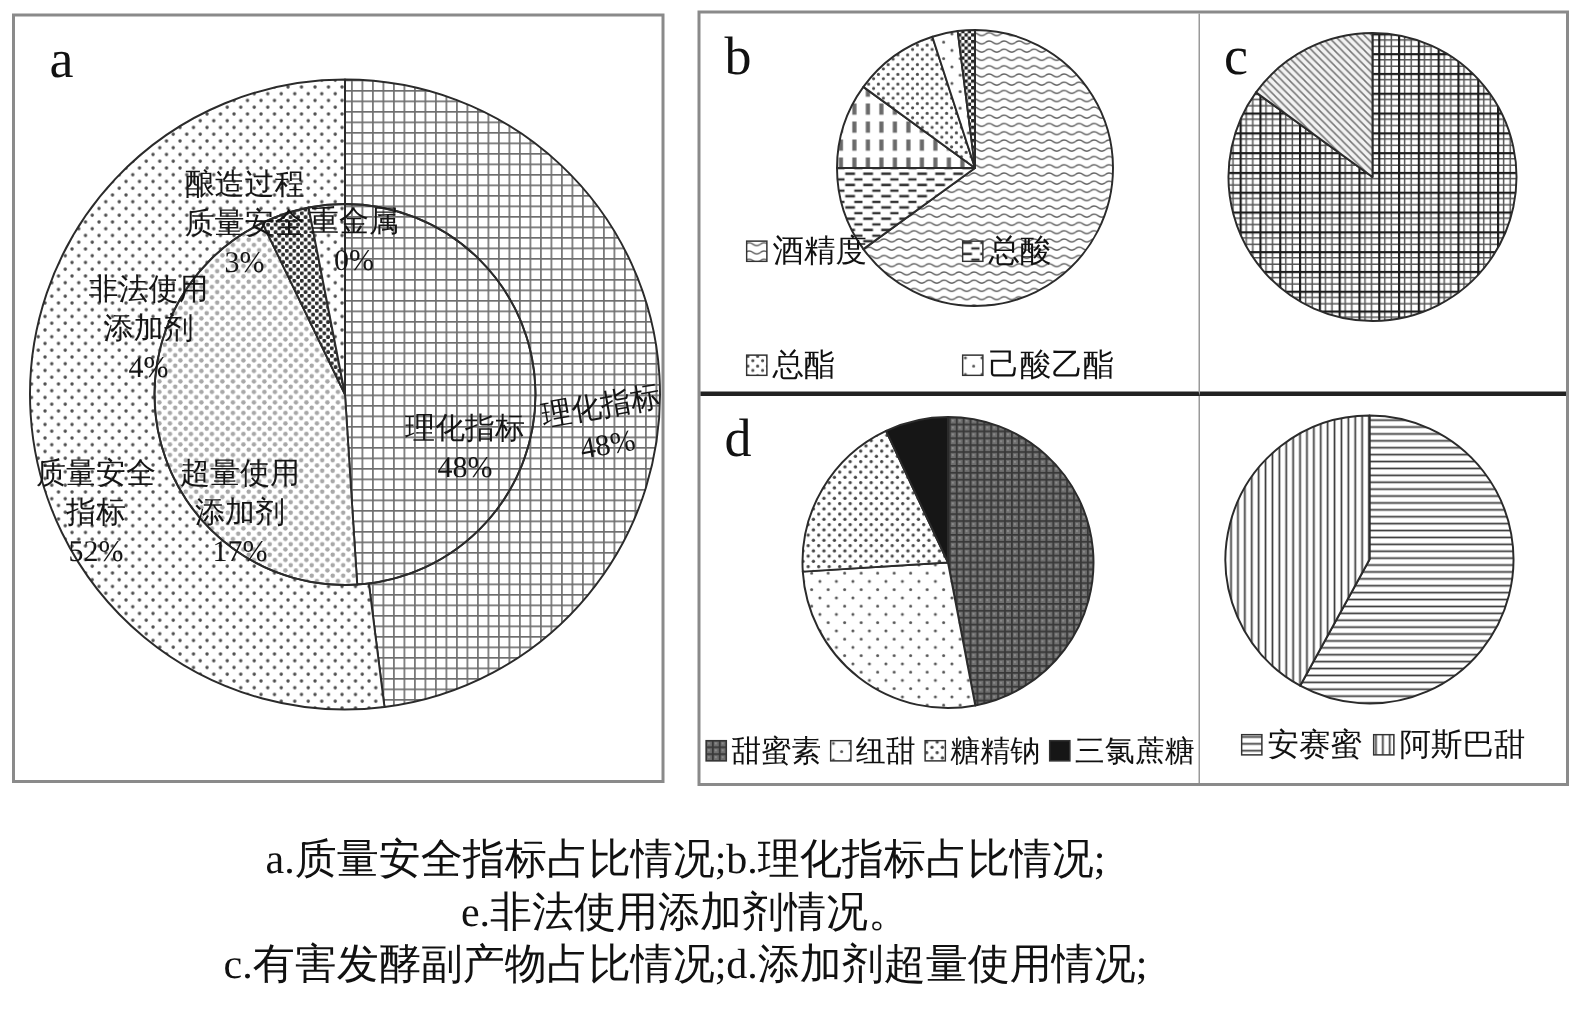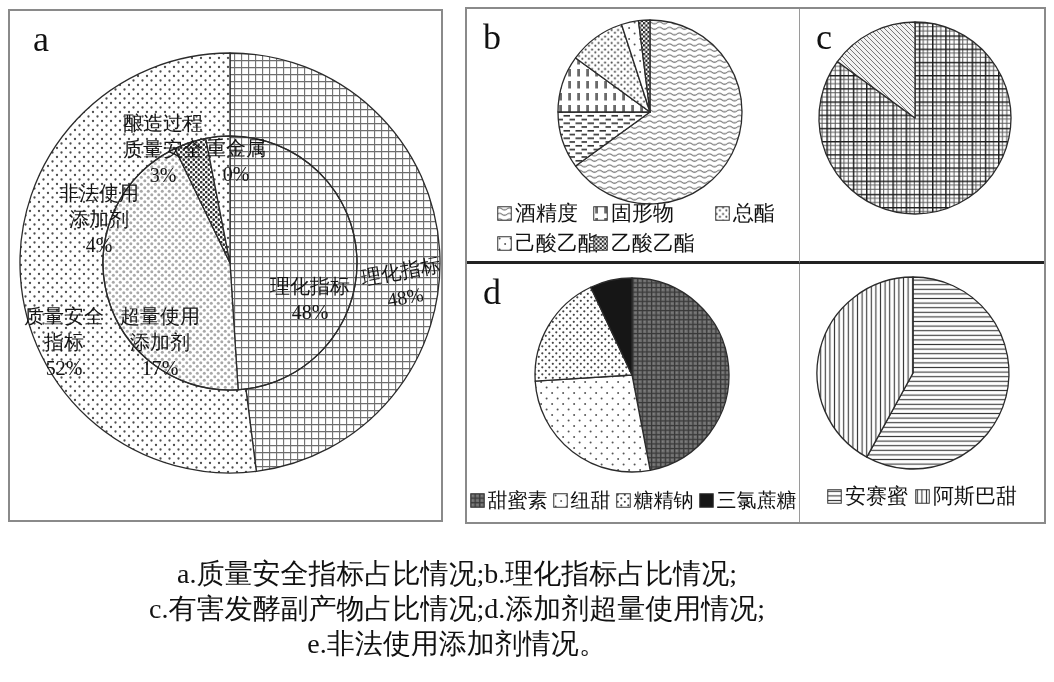--- a/index.html
+++ b/index.html
@@ -18,21 +18,21 @@
   .letter-a{left:23px;top:10px;}
   .letter-cell{left:16px;top:10px;}
   .pie{position:absolute;left:0;top:0;}
   .panel-a .pie{left:0;top:0;}
   .labels{position:absolute;left:0;top:0;width:100%;height:100%;pointer-events:none;margin-top:48px;}
   .pie-label{position:absolute;transform:translateX(-50%);text-align:center;
              font-size:20px;line-height:26px;white-space:nowrap;color:#151515;}
   .legend{position:absolute;font-size:21px;color:#111;}
   .legend .li{display:inline-flex;align-items:center;gap:3px;white-space:nowrap;}
   .legend .sw{flex:0 0 auto;display:block;}
-  .legend-b{left:30px;bottom:4px;display:grid;grid-template-columns:96px 122px auto;row-gap:2px;}
+  .legend-b{left:30px;bottom:4px;display:grid;grid-template-columns:96px 122px auto;row-gap:2px;gap:48px;}
   .legend-c{left:0;right:0;bottom:12px;display:flex;justify-content:center;gap:14px;font-size:22px;}
   .legend-d{left:0;right:0;bottom:8px;display:flex;justify-content:center;gap:5px;font-size:20px;align-items:center;}
   .legend-e{left:0;right:0;bottom:12px;display:flex;justify-content:center;gap:7px;}
   .caption{position:absolute;left:0;top:556px;width:914px;text-align:center;
            font-size:28px;line-height:35px;color:#111;}
 </style>
 </head>
 <body>
 
 <div class="page">
@@ -174,20 +174,26 @@
         </svg>
       <div class="legend legend-b">
           <span class="li">
             <svg class="sw" width="15" height="15">
               <rect x=".75" y=".75" width="13.5" height="13.5" fill="url(#pat-wave)" stroke="#333" stroke-width="1"></rect>
             </svg>
             <span>酒精度</span>
           </span>
           <span class="li">
             <svg class="sw" width="15" height="15">
+              <rect x=".75" y=".75" width="13.5" height="13.5" fill="url(#pat-hdash)" stroke="#333" stroke-width="1"></rect>
+            </svg>
+            <span>总酸</span>
+          </span>
+          <span class="li">
+            <svg class="sw" width="15" height="15">
               <rect x=".75" y=".75" width="13.5" height="13.5" fill="url(#pat-vbar)" stroke="#333" stroke-width="1"></rect>
             </svg>
             <span>固形物</span>
           </span>
           <span class="li">
             <svg class="sw" width="15" height="15">
               <rect x=".75" y=".75" width="13.5" height="13.5" fill="url(#pat-speckle)" stroke="#333" stroke-width="1"></rect>
             </svg>
             <span>总酯</span>
           </span>
@@ -266,16 +272,16 @@
             </svg>
             <span>阿斯巴甜</span>
           </span>
         </div>
       <span class="letter letter-cell"></span>
     </div>
   </div>
 
   <div class="caption">
     <div>a.质量安全指标占比情况;b.理化指标占比情况;</div>
+    <div>e.非法使用添加剂情况。</div>
     <div>c.有害发酵副产物占比情况;d.添加剂超量使用情况;</div>
-    <div>e.非法使用添加剂情况。</div>
   </div>
 </div>
 
 </body></html>

